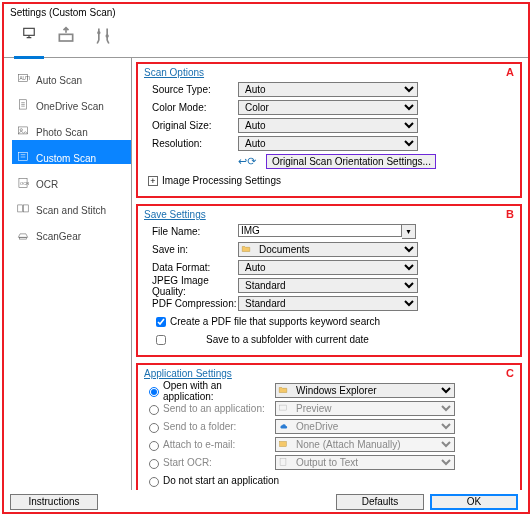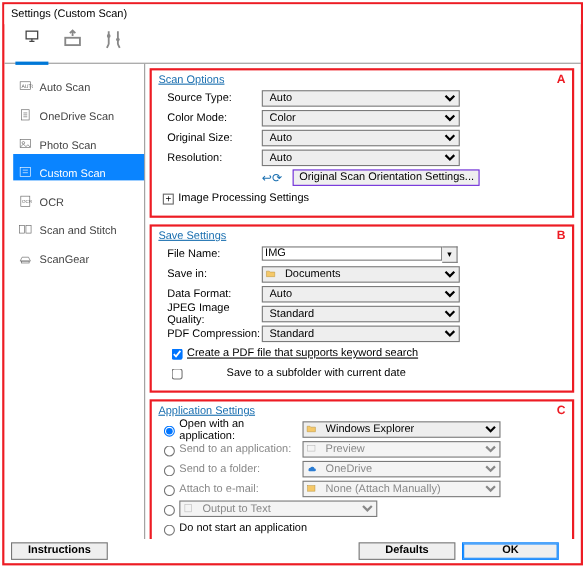--- a/index.html
+++ b/index.html
@@ -30,21 +30,21 @@
   select.combo.icon { padding-left:16px; background-image:none; }
   .combo-wrap { position:relative; display:inline-block; }
   .combo-wrap .ci { position:absolute; left:3px; top:2px; width:10px; height:10px; }
   .btn { display:inline-block; border:1px solid #6d28d9; background:#efefef; height:15px; line-height:13px; font-size:10px; text-align:center; }
   .plus { display:inline-block; width:10px; height:10px; border:1px solid #666; text-align:center; line-height:8px; font-size:9px; margin-left:4px; margin-right:4px;}
   .chk { width:10px; height:10px; vertical-align:middle; margin-right:4px;}
   input.txt { width:164px; height:13px; font-size:10px; border:1px solid #7a7a7a; padding:0 2px; }
   .txt-dd { display:inline-block; width:14px; height:15px; border:1px solid #7a7a7a; border-left:none; background:#eee; text-align:center; line-height:13px; font-size:8px; vertical-align:top;}
   .radio { width:10px; height:10px; margin-right:4px; vertical-align:middle;}
 
-  .bottombar { position:absolute; bottom:2px; left:6px; right:20px; height:18px; display:flex; align-items:center;font-weight:bold; }
+  .bottombar { position:absolute; bottom:2px; left:6px; right:10px; height:18px; display:flex; align-items:flex-end; }
   .bottombar .spacer { flex:1; }
   .bottombar .bbtn { width:88px; height:16px; border:1px solid #777; background:#efefef; font-size:10px; text-align:center; line-height:14px; margin-left:6px;}
   .bottombar .bbtn.primary { border:1px solid #0a84ff; box-shadow:0 0 0 1px #0a84ff inset; }
   .arrow-refresh { color:#1a6fb0; font-size:11px; margin-right:4px;}
   .disabled { color:#888; }
   .disabled select { color:#888; background:#f4f4f4;}
 </style>
 </head>
 <body>
 
@@ -187,21 +187,21 @@
             <div class="fld-ctrl"><select class="combo"><option>Auto</option></select></div>
           </div>
           <div class="row">
             <div class="fld-label">JPEG Image Quality:</div>
             <div class="fld-ctrl"><select class="combo"><option>Standard</option></select></div>
           </div>
           <div class="row">
             <div class="fld-label">PDF Compression:</div>
             <div class="fld-ctrl"><select class="combo"><option>Standard</option></select></div>
           </div>
-          <div class="row" style="padding-left:8px;text-decoration:underline;">
+          <div class="row" style="padding-left:8px;">
             <input type="checkbox" class="chk" checked="" style="">
             <span>Create a PDF file that supports keyword search</span>
           </div>
           <div class="row" style="padding-left:8px;gap:36px;">
             <input type="checkbox" class="chk" style="">
             <span>Save to a subfolder with current date</span>
           </div>
         </div>
 
         <div class="group">
@@ -242,20 +242,21 @@
             <span style="width:112px;">Attach to e-mail:</span>
             <span class="combo-wrap">
               <svg class="ci" viewBox="0 0 24 24">
                   <rect x="4" y="6" width="16" height="12" fill="#f5c869" stroke="#b28b2f"></rect>
                 </svg>
               <select class="combo icon"><option>None (Attach Manually)</option></select>
             </span>
           </div>
           <div class="row disabled">
             <input type="radio" name="appr" class="radio" style="">
+            <span style="width:112px;">Start OCR:</span>
             <span class="combo-wrap">
               <svg class="ci" viewBox="0 0 24 24">
                   <rect x="5" y="4" width="14" height="16" fill="none" stroke="#aaa"></rect>
                 </svg>
               <select class="combo icon"><option>Output to Text</option></select>
             </span>
           </div>
           <div class="row">
             <input type="radio" name="appr" class="radio" style="">
             <span>Do not start an application</span>

